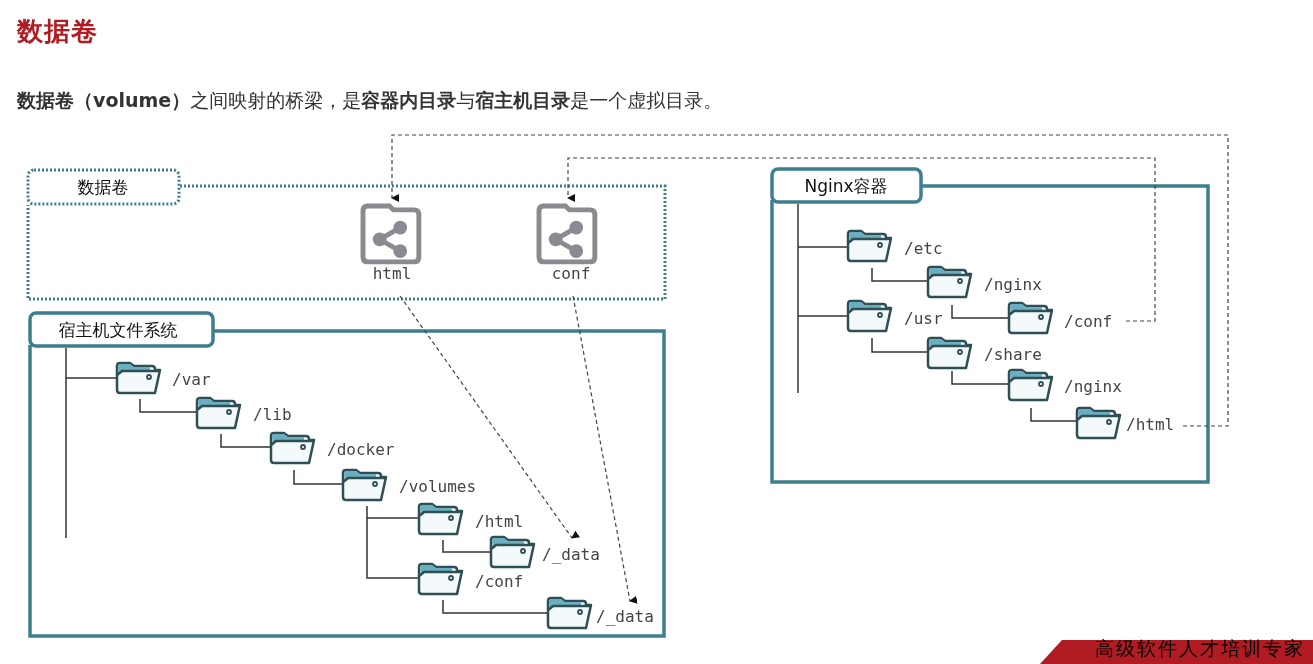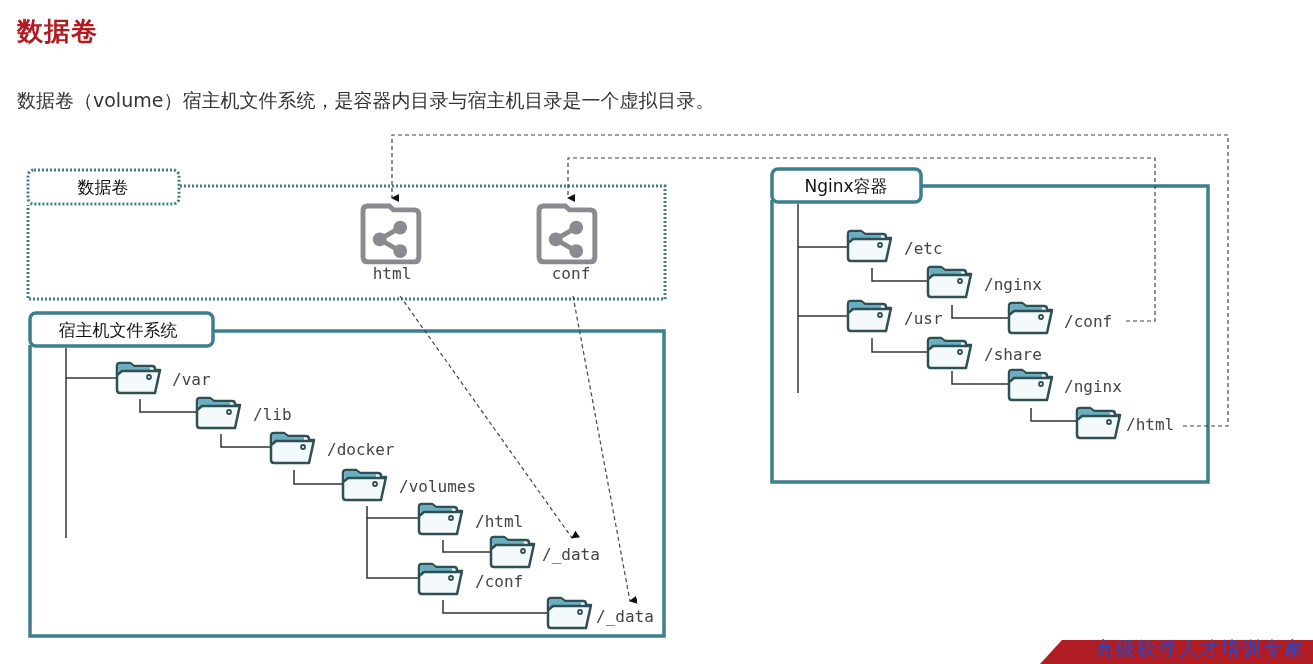--- a/index.html
+++ b/index.html
@@ -1,30 +1,30 @@
 <!DOCTYPE html>
 <html><head>
 <meta charset="utf-8">
 <style>
   html, body { margin:0; padding:0; background:#ffffff; }
   body { width:1313px; height:664px; position:relative; overflow:hidden; font-family:"DejaVu Sans", sans-serif; }
   .title { position:absolute; left:17px; top:14px; font-size:26px; font-weight:bold; color:#b11b22; letter-spacing:1px; }
   .subtitle { position:absolute; left:17px; top:88px; font-size:19px; color:#333; white-space:nowrap; }
-  .subtitle b { font-weight:normal; color:#333; }
+  .subtitle b { font-weight:bold; color:#333; }
   svg.diagram { position:absolute; left:0; top:0; }
   .mono { font-family:"DejaVu Sans Mono", monospace; font-size:16px; fill:#444; }
   .lbl { font-family:"DejaVu Sans", sans-serif; font-size:17px; fill:#111; }
-  .footer-text { position:absolute; right:8px; bottom:2px; font-family:"DejaVu Serif", serif; font-size:19px; color:#1d4ed8; letter-spacing:2px; }
+  .footer-text { position:absolute; right:8px; bottom:2px; font-family:"DejaVu Serif", serif; font-size:19px; color:#000000; letter-spacing:2px; }
 </style>
 </head>
 <body>
 
 <div class="title">数据卷</div>
 <div class="subtitle">
-  <b>数据卷（volume）</b><span>宿主机文件系统，是</span><b>容器内目录</b><span>与</span><b>宿主机目录</b><span>是一个虚拟目录。</span>
+  <b>数据卷（volume）</b><span>之间映射的桥梁，是</span><b>容器内目录</b><span>与</span><b>宿主机目录</b><span>是一个虚拟目录。</span>
 </div>
 
 <svg class="diagram" width="1313" height="664" viewBox="0 0 1313 664">
   <defs>
     <marker id="arr" markerWidth="8" markerHeight="8" refX="4" refY="7" orient="auto-start-reverse" markerUnits="userSpaceOnUse">
       <path d="M0,0 L8,0 L4,8 z" fill="#111"></path>
     </marker>
     <g id="folder">
       <path d="M1,4 Q1,1 4,1 L14,1 L18,4 L36,4 Q39,4 39,7 L39,8 L44,8 L39,31 L4,31 Q1,31 1,28 Z" fill="#f4fafb" stroke="#2f4f55" stroke-width="2.5" stroke-linejoin="round"></path>
       <path d="M2,5 Q2,2 5,2 L14,2 L18,5 L34,5 L34,9 L8,9 L3,13 Z" fill="#6aaebf"></path>

